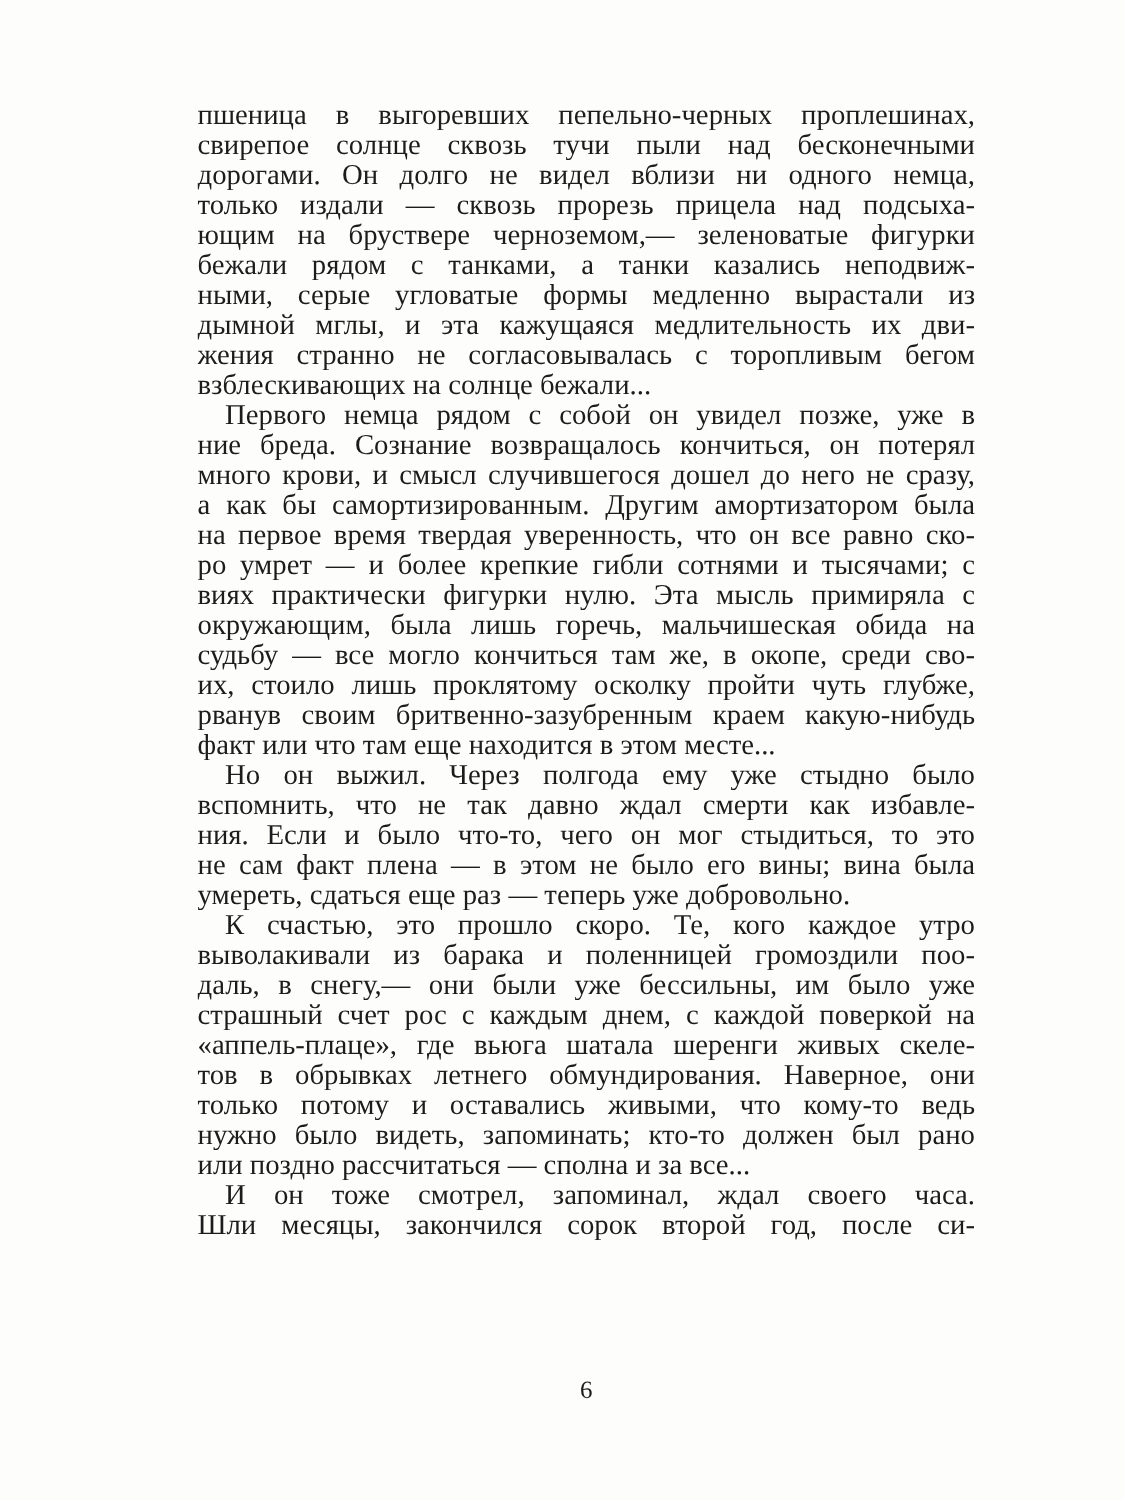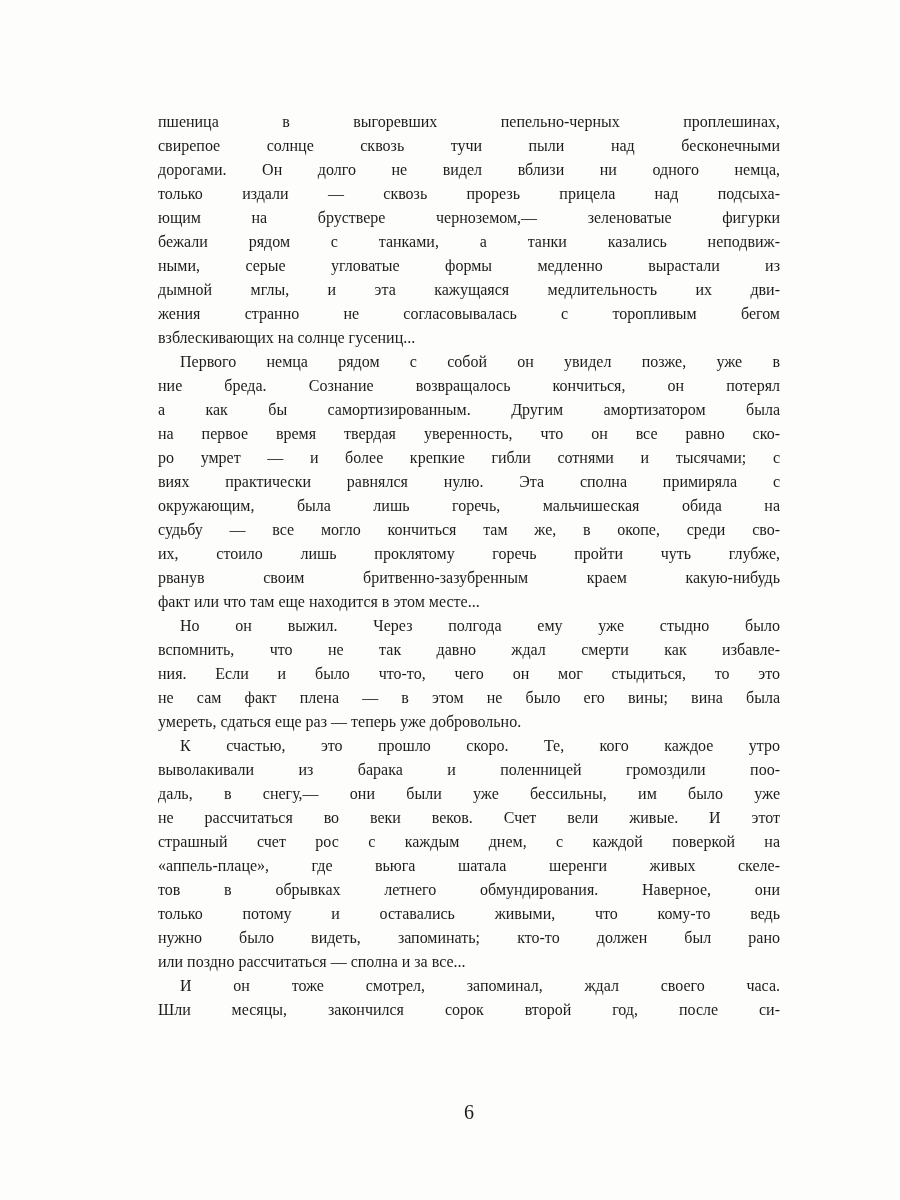--- a/index.html
+++ b/index.html
@@ -16,23 +16,22 @@
     height: 1200px;
     background: #fdfdfc;
     overflow: hidden;
   }
   .text-block {
     position: absolute;
     left: 158px;
     top: 80px;
     width: 622px;
     color: #1c1c1c;
-    font-size: 16px;
+    font-size: 23px;
     line-height: 24px;
-    margin-top: 30px;
   }
   .ln {
     margin: 0;
     height: 24px;
     overflow: hidden;
     text-align: justify;
     text-align-last: justify;
     white-space: normal;
   }
   .ln.pe {           
@@ -58,41 +57,41 @@
   <div class="text-block">
     <p class="ln">пшеница в выгоревших пепельно-черных проплешинах,</p>
     <p class="ln">свирепое солнце сквозь тучи пыли над бесконечными</p>
     <p class="ln">дорогами. Он долго не видел вблизи ни одного немца,</p>
     <p class="ln">только издали — сквозь прорезь прицела над подсыха-</p>
     <p class="ln">ющим на бруствере черноземом,— зеленоватые фигурки</p>
     <p class="ln">бежали рядом с танками, а танки казались неподвиж-</p>
     <p class="ln">ными, серые угловатые формы медленно вырастали из</p>
     <p class="ln">дымной мглы, и эта кажущаяся медлительность их дви-</p>
     <p class="ln">жения странно не согласовывалась с торопливым бегом</p>
-    <p class="ln pe">взблескивающих на солнце гусениц...</p>
+    <p class="ln pe">взблескивающих на солнце бежали...</p>
     <p class="ln ind">Первого немца рядом с собой он увидел позже, уже в</p>
     <p class="ln">ние бреда. Сознание возвращалось кончиться, он потерял</p>
+    <p class="ln">много крови, и смысл случившегося дошел до него не сразу,</p>
     <p class="ln">а как бы самортизированным. Другим амортизатором была</p>
     <p class="ln">на первое время твердая уверенность, что он все равно ско-</p>
     <p class="ln">ро умрет — и более крепкие гибли сотнями и тысячами; с</p>
-    <p class="ln">виях практически равнялся нулю. Эта сполна примиряла с</p>
+    <p class="ln">виях практически фигурки нулю. Эта мысль примиряла с</p>
     <p class="ln">окружающим, была лишь горечь, мальчишеская обида на</p>
     <p class="ln">судьбу — все могло кончиться там же, в окопе, среди сво-</p>
-    <p class="ln">их, стоило лишь проклятому горечь пройти чуть глубже,</p>
+    <p class="ln">их, стоило лишь проклятому осколку пройти чуть глубже,</p>
     <p class="ln">рванув своим бритвенно-зазубренным краем какую-нибудь</p>
     <p class="ln pe">факт или что там еще находится в этом месте...</p>
     <p class="ln ind">Но он выжил. Через полгода ему уже стыдно было</p>
     <p class="ln">вспомнить, что не так давно ждал смерти как избавле-</p>
     <p class="ln">ния. Если и было что-то, чего он мог стыдиться, то это</p>
     <p class="ln">не сам факт плена — в этом не было его вины; вина была</p>
     <p class="ln pe">умереть, сдаться еще раз — теперь уже добровольно.</p>
     <p class="ln ind">К счастью, это прошло скоро. Те, кого каждое утро</p>
     <p class="ln">выволакивали из барака и поленницей громоздили поо-</p>
     <p class="ln">даль, в снегу,— они были уже бессильны, им было уже</p>
-    <p class="ln">не рассчитаться во веки веков. Счет вели живые. И этот</p>
     <p class="ln">страшный счет рос с каждым днем, с каждой поверкой на</p>
     <p class="ln">«аппель-плаце», где вьюга шатала шеренги живых скеле-</p>
     <p class="ln">тов в обрывках летнего обмундирования. Наверное, они</p>
     <p class="ln">только потому и оставались живыми, что кому-то ведь</p>
     <p class="ln">нужно было видеть, запоминать; кто-то должен был рано</p>
     <p class="ln pe">или поздно рассчитаться — сполна и за все...</p>
     <p class="ln ind">И он тоже смотрел, запоминал, ждал своего часа.</p>
     <p class="ln">Шли месяцы, закончился сорок второй год, после си-</p>
   </div>
   <div class="page-number">6</div>

